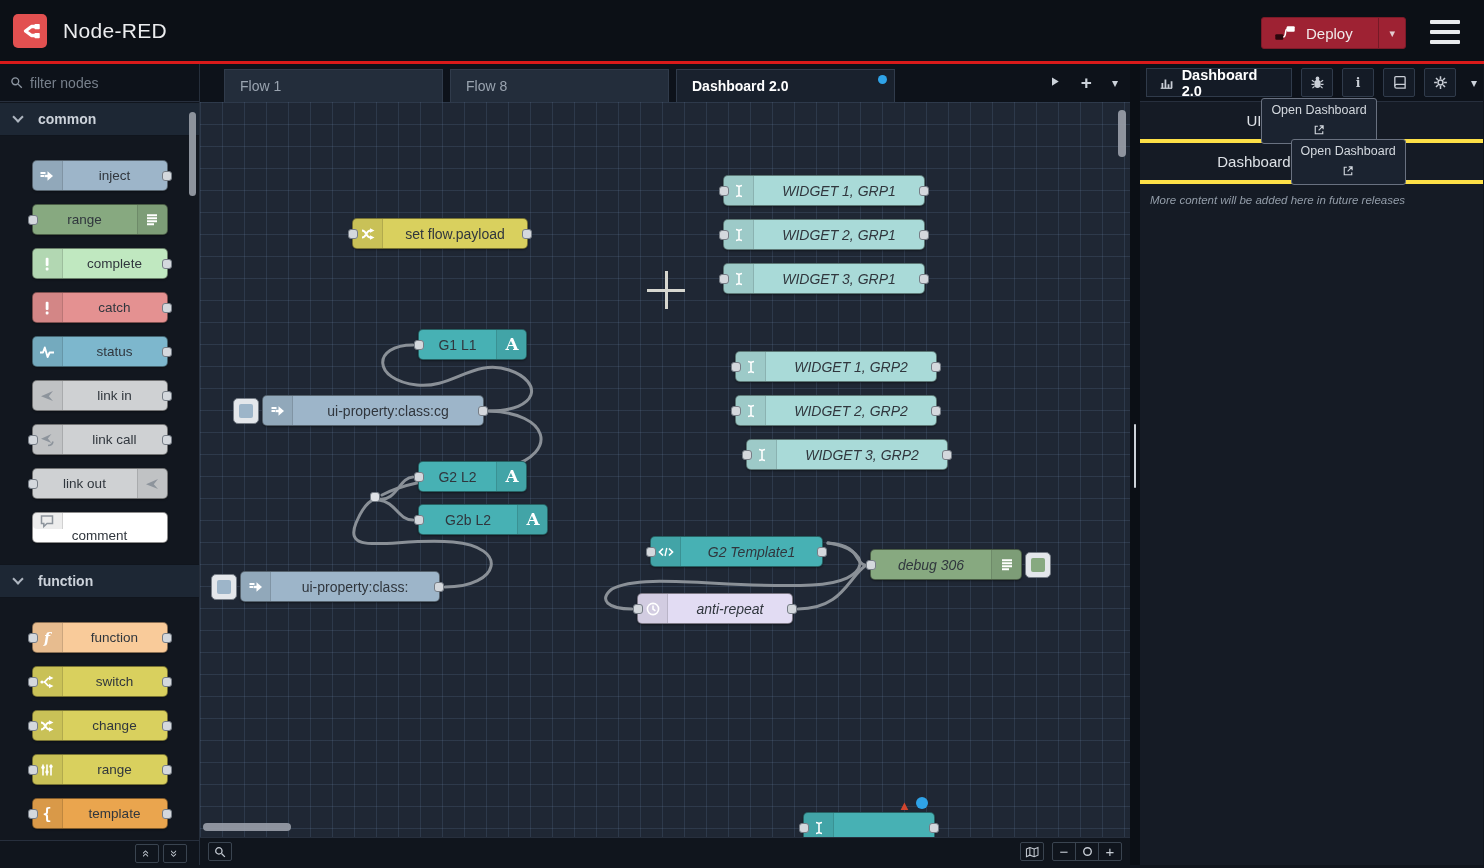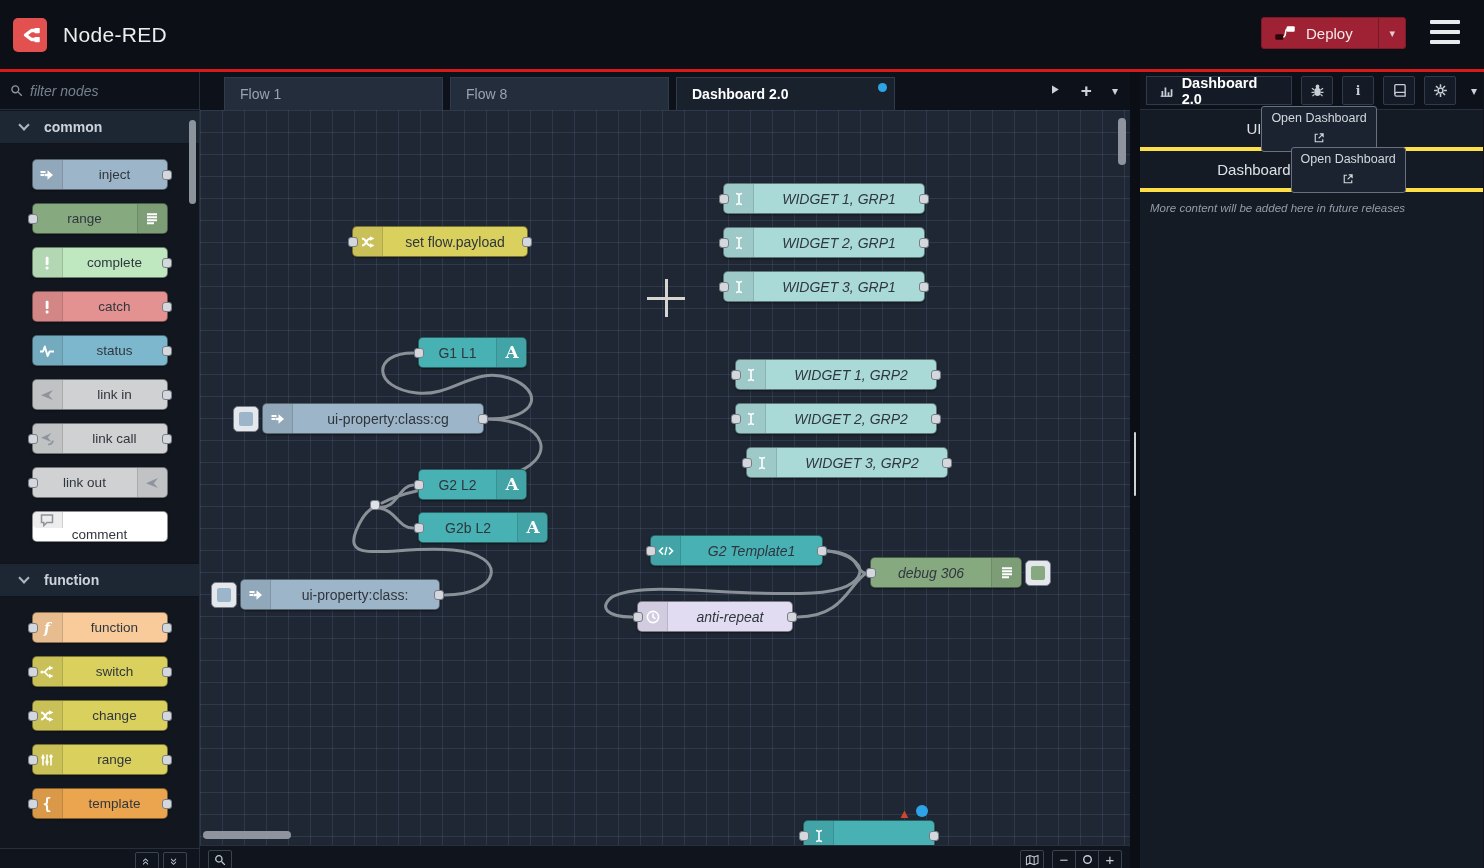--- a/index.html
+++ b/index.html
@@ -1,20 +1,20 @@
 <!DOCTYPE html>
 <html><head>
 <meta charset="utf-8">
 <style>
   * { margin:0; padding:0; box-sizing:border-box; }
   html,body { width:1484px; height:868px; overflow:hidden; background:#10151d;
     font-family:"Liberation Sans", sans-serif; }
 
   
-  #header { height:72px; background:#0c1016; border-bottom:3px solid #d81a1a;
+  #header { height:64px; background:#0c1016; border-bottom:3px solid #d81a1a;
     display:flex; align-items:center; position:relative; }
   #logo { width:34px; height:34px; border-radius:5px; background:#e25050;
     margin-left:13px; display:flex; align-items:center; justify-content:center; }
   #app-title { color:#ecedef; font-size:21px; margin-left:16px; letter-spacing:.3px; }
   #deploy-btn { position:absolute; right:78px; top:17px; height:32px; width:145px;
     background:#9e2233; border:1px solid #7c1a28; border-radius:3px;
     display:flex; align-items:center; color:#f0e9ea; font-size:15px; cursor:pointer; }
   #deploy-btn .dep-icon { margin:0 10px 0 12px; display:flex; }
   #deploy-btn .dep-caret { border-left:1px solid rgba(0,0,0,.25); padding:0 10px;
     margin-left:auto; font-size:11px; color:#e3cdd1; align-self:stretch; display:flex; align-items:center; }
@@ -29,30 +29,30 @@
   #workspace { width:930px; display:flex; flex-direction:column; }
   #resizer { width:10px; background:#0b0f15; position:relative; }
   #resizer .grip { position:absolute; left:4px; top:360px; width:2px; height:64px;
     background:#cdd2d8; border-radius:1px; }
   #sidebar { width:343px; background:#151b25; display:flex; flex-direction:column; }
 
   
   #palette-search { height:38px; background:#0d121a; border-bottom:1px solid #272f3d;
     display:flex; align-items:center; padding:0 10px; gap:7px; }
   #palette-search input { background:transparent; border:none; outline:none;
-    color:#8d96a2; font-size:14px; width:150px; font-family:inherit;font-style:italic; }
+    color:#8d96a2; font-size:14px; width:150px; font-family:inherit; }
   #palette-search input::placeholder { color:#77808c; }
   #palette-list { flex:1; overflow:hidden; position:relative; }
   .pal-section-header { height:34px; background:#1d2734; border-bottom:1px solid #10151d;
-    border-top:1px solid #10151d; display:flex; align-items:center; padding-left:20px;
+    border-top:1px solid #10151d; display:flex; align-items:center; padding-left:14px;
     cursor:pointer; }
   .pal-section-header .chev { width:8px; height:8px; border-left:2px solid #aeb6c0;
     border-bottom:2px solid #aeb6c0; transform:rotate(-45deg); margin-top:-4px; }
   .pal-section-header .sec-label { color:#ccd2da; font-weight:bold; font-size:14px; margin-left:16px; }
-  .pal-items { padding:15px 0 8px 0; }
+  .pal-items { padding:24px 0 8px 0; }
   .pal-node { position:relative; width:136px; height:31px; margin:0 auto 13px auto;
     border-radius:5px; border:1px solid rgba(0,0,0,.45); display:flex;
     box-shadow:0 1px 2px rgba(0,0,0,.35); cursor:grab; }
   #palette-scroll-thumb { position:absolute; right:3px; top:10px; width:7px; height:84px;
     border-radius:4px; background:#8d939c; }
   #palette-footer { height:25px; background:#10151d; border-top:1px solid #272f3d;
     display:flex; justify-content:flex-end; align-items:center; padding-right:12px; gap:4px; }
   .mini-btn { min-width:24px; height:19px; border:1px solid #3a4450; border-radius:2px;
     color:#c6ccd4; font-size:12px; display:inline-flex; align-items:center;
     justify-content:center; cursor:pointer; background:transparent; }
@@ -493,21 +493,21 @@
                 <path d="M5.5 8h4" stroke="#ffffff" stroke-width="2.4"></path>
                 <path d="M8.5 3.2L14 8l-5.5 4.8z" fill="#ffffff"></path>
               </svg>
             </span>
             <span class="node-label">ui-property:class:</span>
             <span class="port pout"></span>
             <span class="node-btn bleft">
               <span class="inner" style="background: rgb(157, 181, 201);"></span>
             </span>
           </div>
-          <div class="flow-node" style="background: rgb(71, 177, 180); left: 450px; top: 425px; width: 173px;">
+          <div class="flow-node" style="background: rgb(71, 177, 180); left: 450px; top: 434px; width: 173px;">
             <span class="icon-box ileft">
               <svg width="18" height="16" viewBox="0 0 18 16">
                 <path d="M6 4.5L2.5 8 6 11.5M12 4.5L15.5 8 12 11.5" stroke="#ffffff" stroke-width="1.7" fill="none"></path>
                 <path d="M9.8 4l-1.8 8" stroke="#ffffff" stroke-width="1.4"></path>
               </svg>
             </span>
             <span class="node-label it">G2 Template1</span>
             <span class="port pin"></span>
             <span class="port pout"></span>
           </div>

